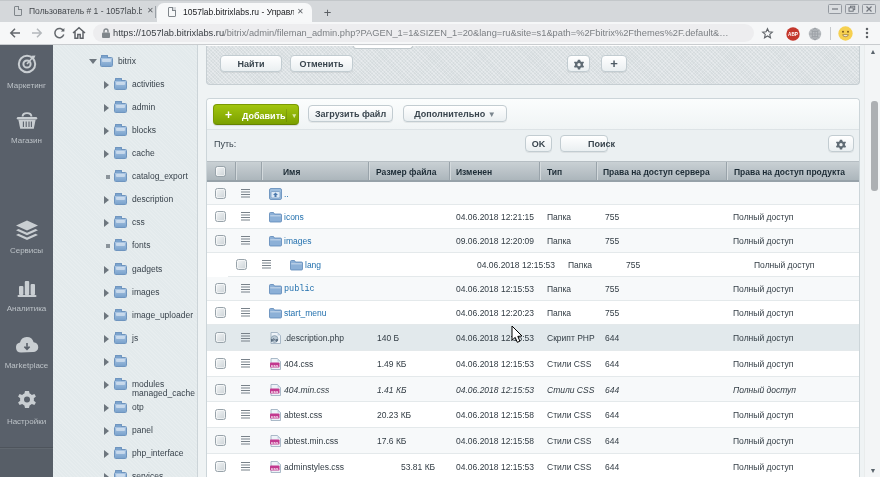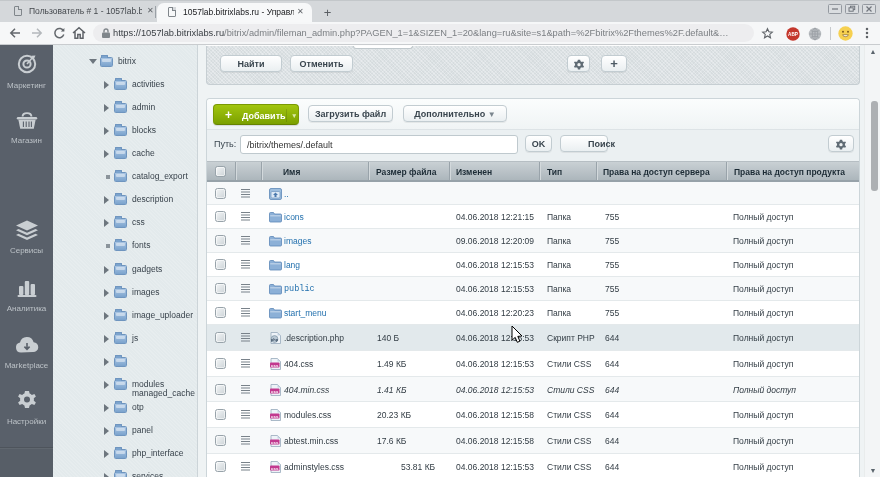--- a/index.html
+++ b/index.html
@@ -335,21 +335,20 @@
             </div>
           <div class="btn" style="left:101px; top:6px; width:85px;">
               <span>Загрузить файл</span>
             </div>
           <div class="btn" style="left:196px; top:6px; width:104px;">
               <span>Дополнительно <i style="font-style:normal;font-size:8px;color:#7b868e;">▼</i></span>
             </div>
         </div>
         <div id="pathrow">
           <span style="position:absolute; left:7px; top:9px; font-size:9px; color:#39454e;">Путь:</span>
-          <input style="position: absolute; left: 33px; top: 5px; width: 278px; height: 19px; line-height: 17px; border: 1px solid rgb(191, 201, 206); border-radius: 3px; font-size: 9px; font-family: &quot;Liberation Sans&quot;, sans-serif; color: rgb(51, 51, 51); padding: 0px 6px; background: rgb(255, 255, 255);" value="/bitrix/themes/.default">
           <div class="btn" style="left:318px; top:5px; width:27px;">
               <span>OK</span>
             </div>
           <div class="btn" style="left:353px; top:5px; width:48px;padding-left:27px;">
               <span>Поиск</span>
             </div>
           <div class="btn" style="left:621px; top:5px; width:26px;"><svg style="margin-top:2.5px;" width="12" height="12" viewBox="0 0 16 16">
                 <path d="M8 1 L9.5 1 L10 3 a5 5 0 0 1 1.6 .9 L13.6 3.2 L14.7 5 L13.2 6.4 a5 5 0 0 1 0 1.9 L14.7 9.8 L13.6 11.6 L11.6 10.9 a5 5 0 0 1 -1.6 .9 L9.5 14 L6.5 14 L6 11.8 a5 5 0 0 1 -1.6 -.9 L2.4 11.6 L1.3 9.8 L2.8 8.3 a5 5 0 0 1 0 -1.9 L1.3 5 L2.4 3.2 L4.4 3.9 a5 5 0 0 1 1.6 -.9 L6.5 1 Z" fill="#5f6b74"></path>
                 <circle cx="8" cy="7.5" r="2.2" fill="#eef1f2"></circle>
               </svg></div>
@@ -406,21 +405,21 @@
               <svg class="fico" viewBox="0 0 13 12" style="top:6px;">
                 <path d="M0.5 2.5 a1 1 0 0 1 1-1 h3 l1 1.5 h6 a1 1 0 0 1 1 1 v6 a1 1 0 0 1 -1 1 h-10 a1 1 0 0 1 -1-1 Z" fill="#8cb0d7" stroke="#5d88b8" stroke-width="0.8"></path>
                 <path d="M1.2 4.2 h10.6 v1.2 h-10.6 Z" fill="rgba(255,255,255,.45)"></path>
               </svg>
               <div class="cell link" style="left:77px; top:7px;">images</div>
               <div class="cell" style="left:249px; top:7px;">09.06.2018 12:20:09</div>
               <div class="cell" style="left:340px; top:7px;">Папка</div>
               <div class="cell" style="left:398px; top:7px;">755</div>
               <div class="cell" style="left:526px; top:7px;">Полный доступ</div>
             </div>
-          <div class="row " style="top:71px; height:24px;">
+          <div class="row " style="top:71px; height:24px;margin-left:21px;">
               <div class="cb" style="top:6px;"></div>
               <div class="ham" style="top:7px;">
                 <i></i>
               </div>
               <svg class="fico" viewBox="0 0 13 12" style="top:6px;">
                 <path d="M0.5 2.5 a1 1 0 0 1 1-1 h3 l1 1.5 h6 a1 1 0 0 1 1 1 v6 a1 1 0 0 1 -1 1 h-10 a1 1 0 0 1 -1-1 Z" fill="#8cb0d7" stroke="#5d88b8" stroke-width="0.8"></path>
                 <path d="M1.2 4.2 h10.6 v1.2 h-10.6 Z" fill="rgba(255,255,255,.45)"></path>
               </svg>
               <div class="cell link" style="left:77px; top:7px;">lang</div>
               <div class="cell" style="left:249px; top:7px;">04.06.2018 12:15:53</div>
@@ -516,21 +515,21 @@
               <div class="cb" style="top:7px;"></div>
               <div class="ham" style="top:8px;">
                 <i></i>
               </div>
               <svg class="fico" viewBox="0 0 13 12" style="top:7px;">
                 <path d="M2 0.5 h6.5 l3 3 V11.5 h-9.5 Z" fill="#eef3f8" stroke="#97a9bb" stroke-width="0.8"></path>
                 <path d="M8.5 0.5 l3 3 h-3 Z" fill="#c3d2e0"></path>
                 <rect x="1" y="4.5" width="9.5" height="5" rx="0.8" fill="#c2398f"></rect>
                 <text x="5.75" y="8.6" text-anchor="middle" font-size="4.4" font-weight="bold" fill="#fff" font-family="Liberation Sans">css</text>
               </svg>
-              <div class="cell " style="left:77px; top:8px;">modules.css</div>
+              <div class="cell " style="left:77px; top:8px;">abtest.css</div>
               <div class="cell" style="left:170px; top:8px;">20.23 КБ</div>
               <div class="cell" style="left:249px; top:8px;">04.06.2018 12:15:58</div>
               <div class="cell" style="left:340px; top:8px;">Стили CSS</div>
               <div class="cell" style="left:398px; top:8px;">644</div>
               <div class="cell" style="left:526px; top:8px;">Полный доступ</div>
             </div>
           <div class="row alt" style="top:246px; height:26px;">
               <div class="cb" style="top:7px;"></div>
               <div class="ham" style="top:8px;">
                 <i></i>

